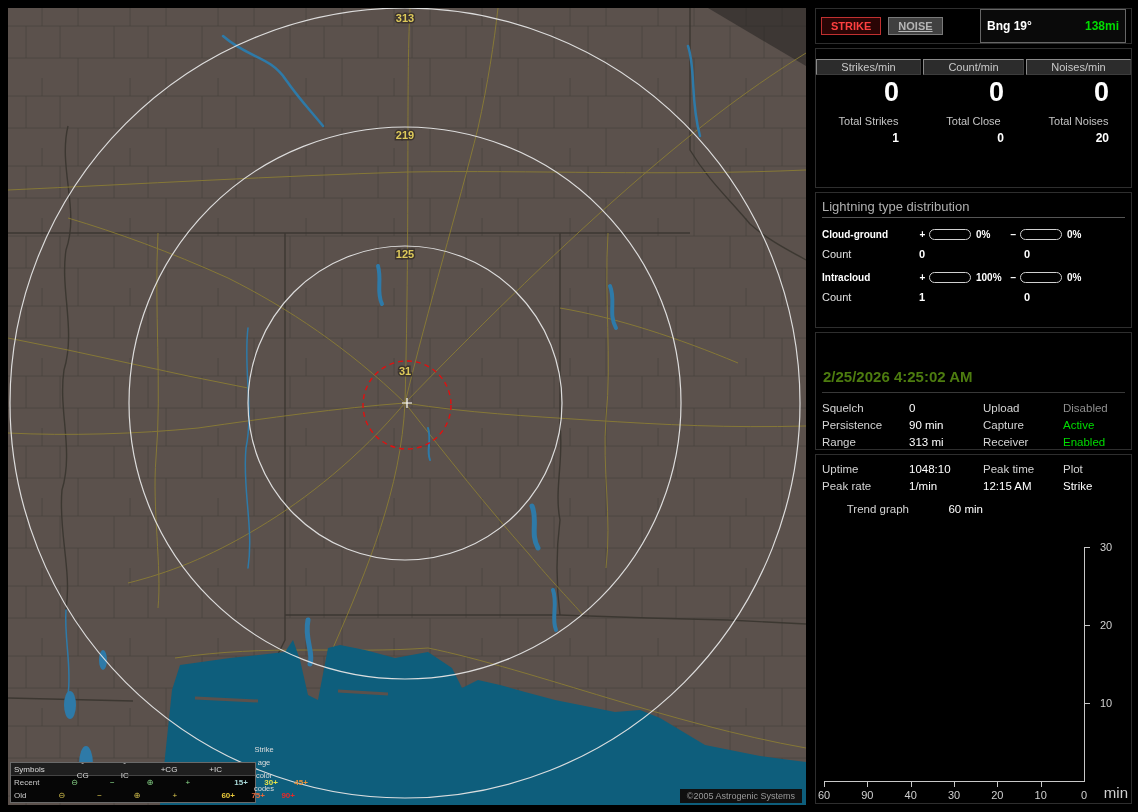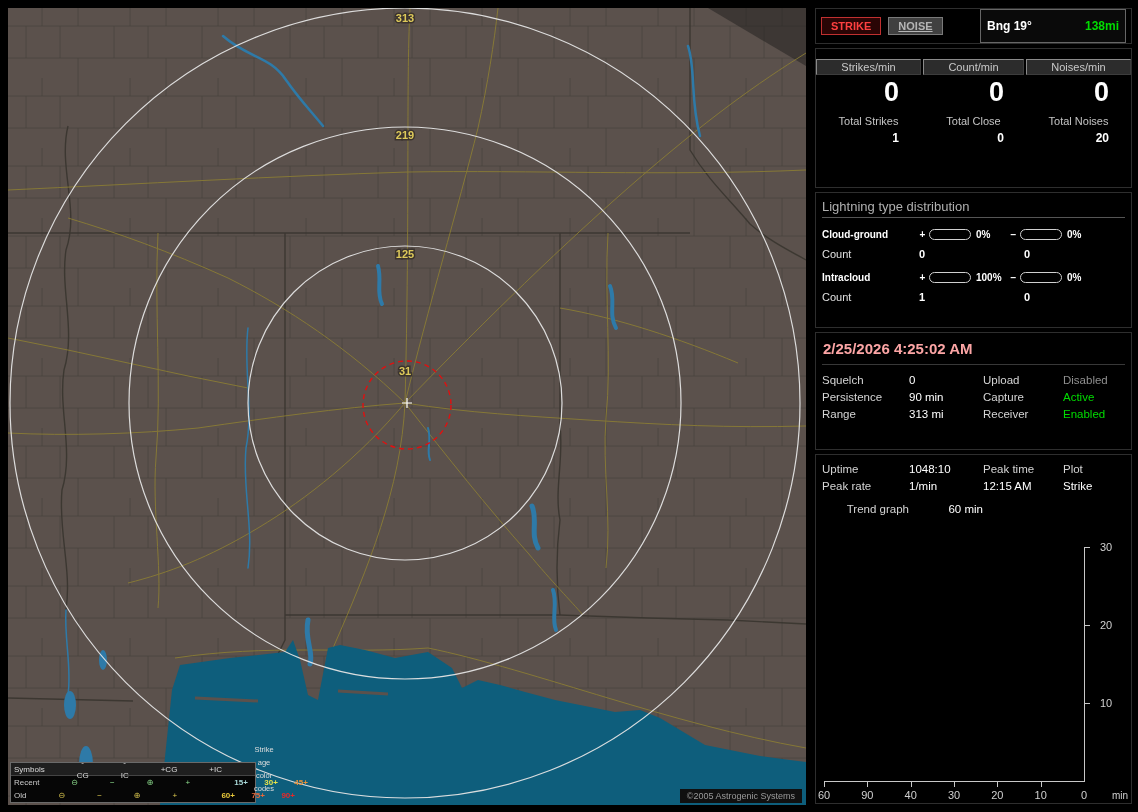--- a/index.html
+++ b/index.html
@@ -72,21 +72,21 @@
   
   #trendbox { flex:1; padding:8px 6px; position:relative; }
   #trend-label-row { margin-top:11px;text-align:right; }
   #plot-frame { position:absolute; left:8px; right:46px; top:92px; bottom:21px;
                 border-right:1px solid #c8c8c8; border-bottom:1px solid #c8c8c8;text-align:center; }
   .ytick { position:absolute; right:-6px; width:6px; height:1px; background:#c8c8c8; }
   .ylab { position:absolute; right:-38px; width:32px; transform:translateY(-50%);
           font-size:11px; color:#d0d0d0; }
   .xtick { position:absolute; bottom:-6px; width:1px; height:6px; background:#c8c8c8; }
   .xlab { position:absolute; bottom:-20px; transform:translateX(-50%); font-size:11px; color:#d0d0d0; }
-  #min-label { position:absolute; right:-44px; bottom:-20px; font-size:10px; color:#d0d0d0;margin-top:11px; }
+  #min-label { position:absolute; right:-44px; bottom:-20px; font-size:15px; color:#d0d0d0;margin-top:11px; }
 </style>
 </head>
 <body>
 
 <div id="stage">
 
   <div id="map-area">
     <svg id="map-svg" viewBox="0 0 798 797" xmlns="http://www.w3.org/2000/svg">
       <defs>
         <pattern id="counties" width="88" height="70" patternUnits="userSpaceOnUse">
@@ -263,21 +263,21 @@
         <span class="dist-pct">0%</span>
       </div>
       <div class="count-row">
         <span class="count-label">Count</span>
         <span class="count-v1">1</span>
         <span class="count-v2">0</span>
       </div>
     </div>
 
     <div id="statusbox" class="panel-box">
-      <div id="datetime" style="color: #fca5a5;">2/25/2026 4:25:02 AM</div>
+      <div id="datetime" style="color: #4d7c0f; margin-top: 28px;">2/25/2026 4:25:02 AM</div>
       <div class="grid4">
         <span class="glabel">Squelch</span>
         <span class="gvalue">0</span>
         <span class="glabel">Upload</span>
         <span class="gvalue" style="color: rgb(143, 143, 143);">Disabled</span>
 
         <span class="glabel">Persistence</span>
         <span class="gvalue">90 min</span>
         <span class="glabel">Capture</span>
         <span class="gvalue" style="color: rgb(0, 221, 0);">Active</span>

